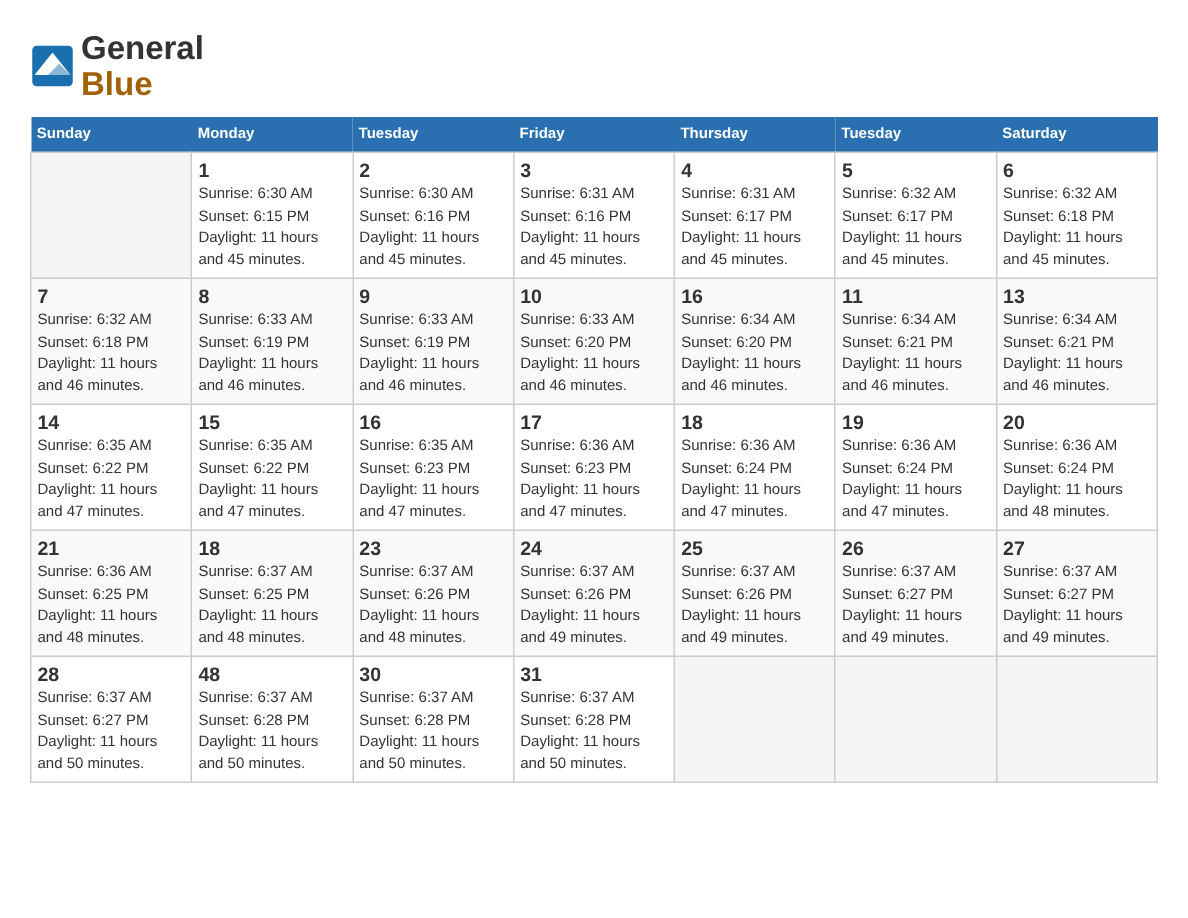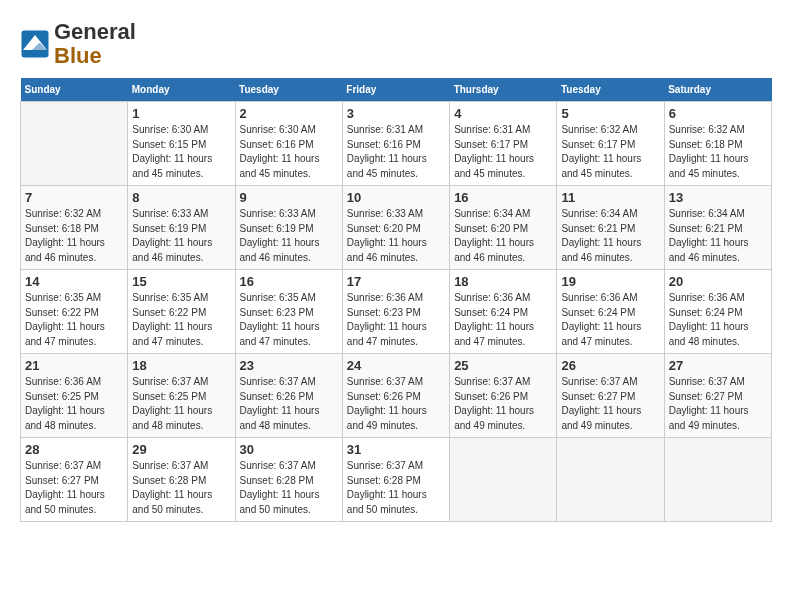--- a/index.html
+++ b/index.html
@@ -320,21 +320,21 @@
       </tr>
       <tr>
         <td>
           <span class="day-num">28</span>
           <div class="day-info" style="white-space: pre-line;">Sunrise: 6:37 AM
 Sunset: 6:27 PM
 Daylight: 11 hours
 and 50 minutes.</div>
         </td>
         <td>
-          <span class="day-num">29</span>
+          <span class="day-num">48</span>
           <div class="day-info" style="white-space: pre-line;">Sunrise: 6:37 AM
 Sunset: 6:28 PM
 Daylight: 11 hours
 and 50 minutes.</div>
         </td>
         <td>
           <span class="day-num">30</span>
           <div class="day-info" style="white-space: pre-line;">Sunrise: 6:37 AM
 Sunset: 6:28 PM
 Daylight: 11 hours

